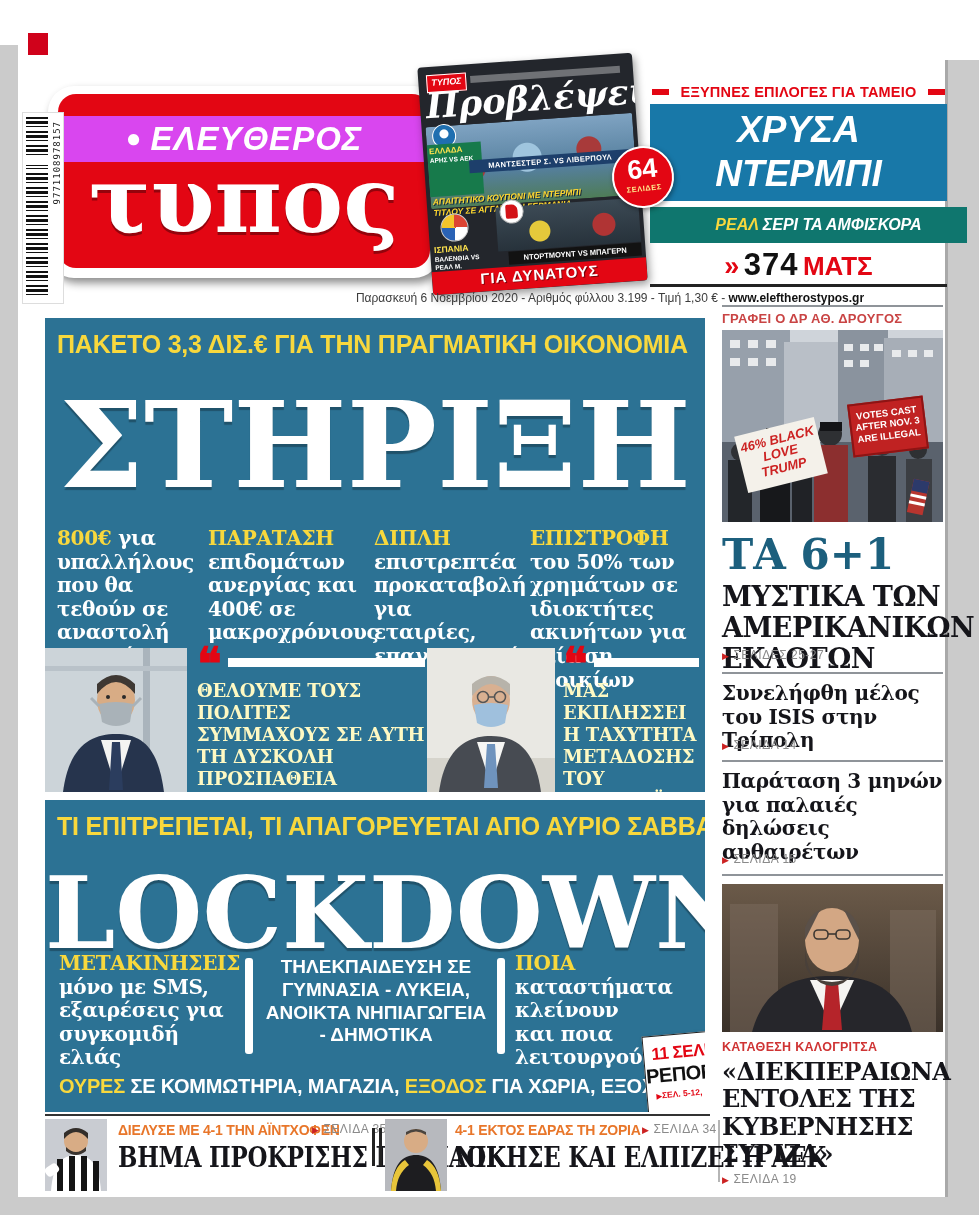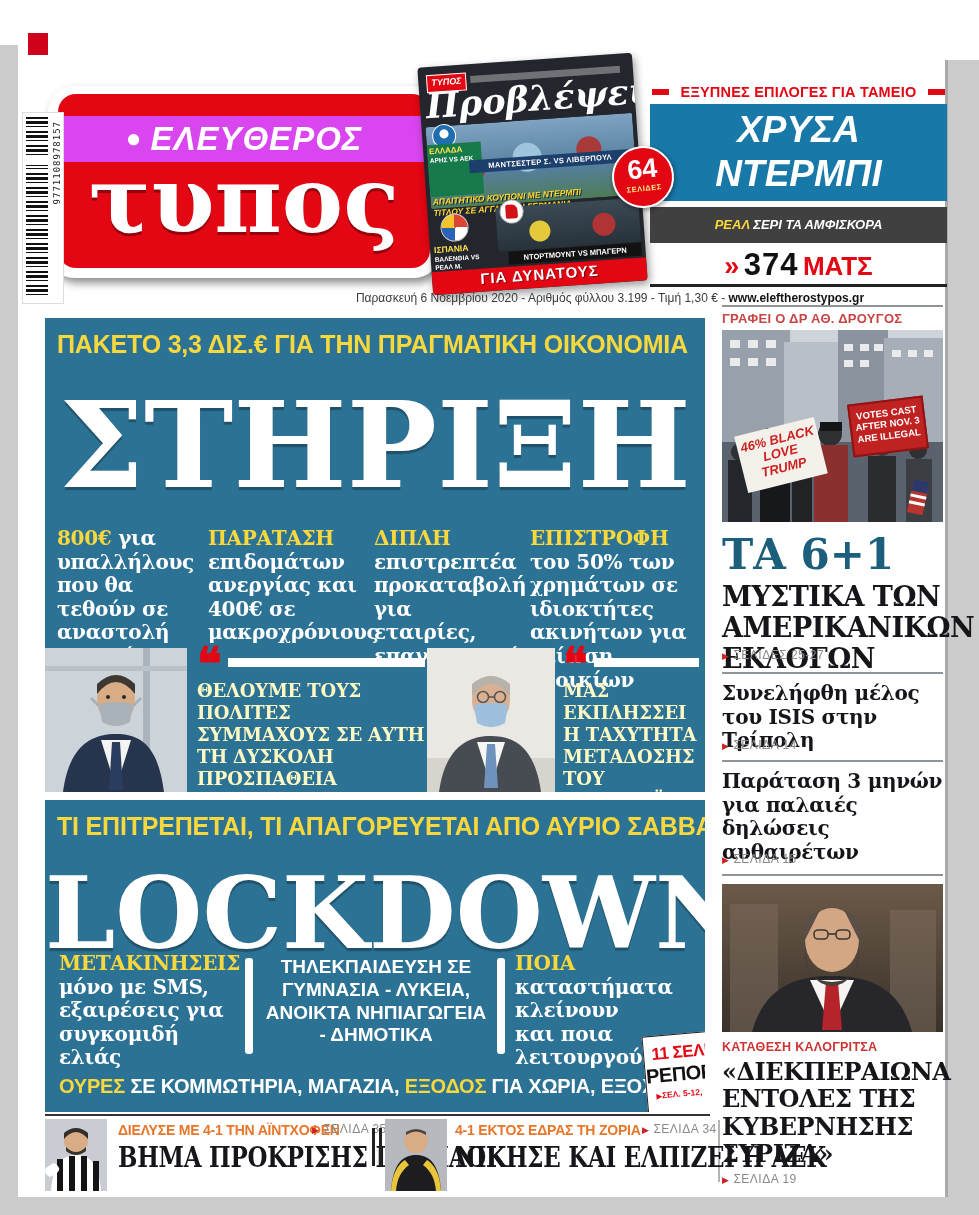--- a/index.html
+++ b/index.html
@@ -71,22 +71,22 @@
   .mag-circle .n{display:block;color:#fff;font-weight:800;font-size:27px;line-height:30px;margin-top:6px;}
   .mag-circle .s{display:block;color:#ffe88a;font-weight:700;font-size:7.5px;letter-spacing:.5px;}
   
   .promo-kicker{left:652px;top:82px;width:293px;height:20px;display:flex;align-items:center;justify-content:center;gap:12px;}
   .promo-kicker .txt{color:#e30613;font-weight:700;font-size:14.5px;letter-spacing:.2px;white-space:nowrap;}
   .promo-kicker .dash{flex:1;height:6px;background:#e30613;}
   .promo-main{left:650px;top:104px;width:297px;height:97px;background:#1878a8;color:#fff;
               font-style:italic;font-weight:700;text-align:center;}
   .promo-main .l1{font-size:37px;line-height:44px;margin-top:4px;}
   .promo-main .l2{font-size:37px;line-height:42px;padding-left:34px;}
-  .promo-sub{left:650px;top:207px;width:297px;height:36px;background:#404040;color:#fff;
-             font-style:italic;font-weight:700;font-size:13px;text-align:center;line-height:36px;}
+  .promo-sub{left:650px;top:207px;width:297px;height:36px;background:#0f766e;color:#fff;
+             font-style:italic;font-weight:700;font-size:16px;text-align:center;line-height:36px;padding-left:20px;}
   .promo-sub .hl{color:#f8d83d;}
   .promo-stat{left:650px;top:247px;width:297px;height:34px;text-align:center;white-space:nowrap;}
   .promo-stat .ch{color:#e30613;font-weight:800;font-size:27px;}
   .promo-stat .num{color:#111;font-weight:800;font-size:31px;letter-spacing:1px;}
   .promo-stat .lab{color:#e30613;font-weight:700;font-size:26px;}
   .promo-line{left:650px;top:284px;width:297px;height:3px;background:#222;}
   
   .dateline{left:330px;top:291px;width:560px;text-align:center;font-size:12px;color:#3c3c3c;}
   .dateline b{color:#111;}
   

